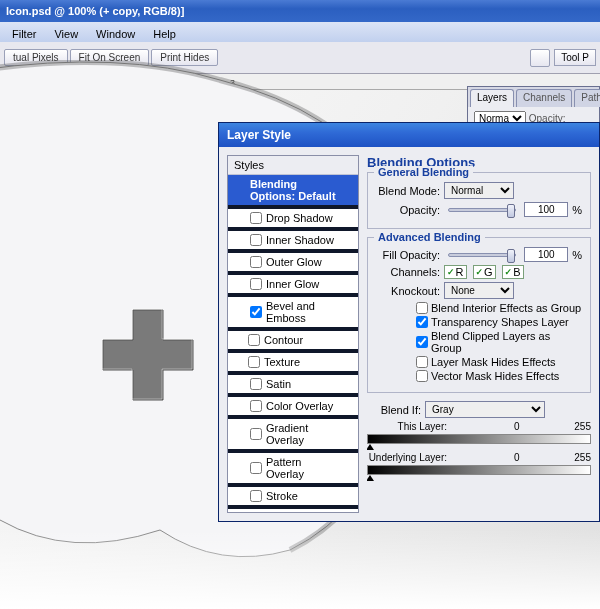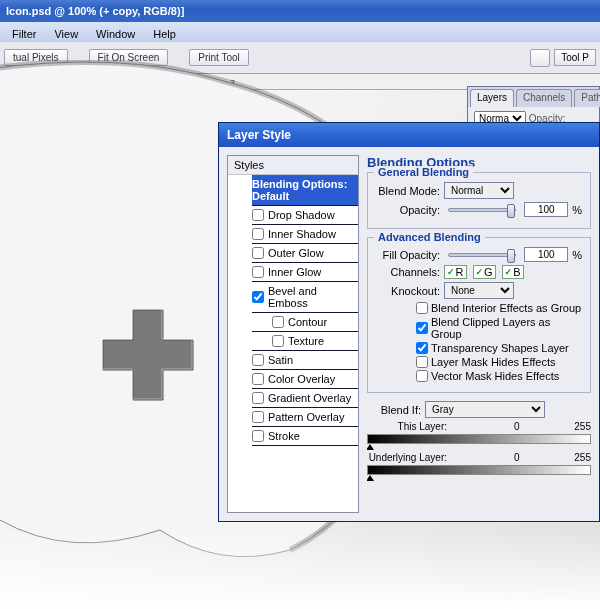--- a/index.html
+++ b/index.html
@@ -3,21 +3,21 @@
   <meta charset="utf-8">
   <style>
     * { box-sizing: border-box; margin: 0; padding: 0; }
     body { font-family: Tahoma, Arial, sans-serif; font-size: 11px; width: 600px; height: 609px; overflow: hidden; background: #fff; position: relative; }
     
     .menubar { height: 20px; background: linear-gradient(#dce4f6, #c1d0ee); display: flex; align-items: flex-end; padding: 0 4px; gap: 2px; }
     .menubar span { padding: 2px 8px; color: #000; }
     
     .title-strip { height: 22px; background: linear-gradient(#4a7bd4, #2b5fc0 40%, #3468c8); color: #fff; display: flex; align-items: center; padding: 0 6px; font-weight: bold; }
     
-    .toolbar { height: 32px; background: #e8e8ef; border-bottom: 1px solid #a0a0b0; display: flex; align-items: center; padding: 0 4px; gap: 21px; justify-content: flex-end; }
+    .toolbar { height: 32px; background: #e8e8ef; border-bottom: 1px solid #a0a0b0; display: flex; align-items: center; padding: 0 4px; gap: 2px; justify-content: flex-end; }
     .tool-btn { border: 1px solid #9aa0b8; background: linear-gradient(#fff,#e6e6f0); padding: 2px 8px; border-radius: 2px; font-size: 10px; color: #333; }
     .tool-right { margin-left: auto; display: flex; align-items: center; gap: 4px; }
     .tool-icon { width: 20px; height: 18px; border: 1px solid #9aa0b8; background: linear-gradient(#fff,#e6e6f0); border-radius: 2px; }
     .tool-p { border: 1px solid #9aa0b8; background: linear-gradient(#fff,#e6e6f0); padding: 2px 6px; font-size: 10px; }
     
     .ruler-h { height: 16px; background: #f0f0f0; border-bottom: 1px solid #aaa; position: relative; overflow: hidden;}
     .ruler-h .lbl { position:absolute; top:4px; font-size:9px; color:#444;}
     
     .canvas-area { position: absolute; top: 90px; left: 0; width: 600px; height: 520px; background: linear-gradient(120deg, #fafafa 0%, #f0f0f0 50%, #e0e0e0 100%); }
     .gamepad-shape { position:absolute; left:-80px; top:-30px; width:520px; height:510px; }
@@ -30,21 +30,21 @@
     .ltab.inactive { background:#d0d4e4; color:#555;}
     .layers-body { padding:4px 6px; font-size:10px; color:#555;}
     .layers-body select { font-size:10px; width:52px;}
     
     .dialog { position:absolute; left:218px; top:122px; width:382px; height:400px; background:#ecedf2; border:1px solid #0a246a;}
     .dialog-title { height:24px; background:linear-gradient(#3d85e0 0%, #2f6ad6 40%, #1e52c4 100%); color:#fff; font-weight:bold; display:flex; align-items:center; padding:0 8px; font-size:12px;}
     .dialog-body { display:flex; padding:8px; gap:8px; height:calc(100% - 24px);justify-content:flex-end;}
     
     .styles-panel { width:132px; border:1px solid #8a8fa8; background:#fff; display:flex; flex-direction:column;}
     .styles-header { background:#ecedf2; padding:3px 6px; border-bottom:1px solid #c0c4d4; font-size:11px;}
-    .style-item { padding:3px 0; display:flex; align-items:center; gap:4px; font-size:11px; border-bottom:1px solid #0f172a;margin-left:24px;}
+    .style-item { padding:3px 22px; display:flex; align-items:center; gap:4px; font-size:11px; border-bottom:4px solid #0f172a;}
     .style-item.selected { background:#2a5bd0; color:#fff; font-weight:bold;}
     .style-item.indent { padding-left:20px;}
     .style-item input[type=checkbox]{ width:12px; height:12px;}
     
     .options-panel { flex:1; font-size:11px; overflow:hidden;}
     .section-title { color:#1840a0; font-weight:bold; margin-bottom:2px; font-size:13px;}
     .fieldset { border:1px solid #b0b4c8; padding:6px 8px 8px; margin-bottom:8px; position:relative;}
     .fieldset .legend { position:absolute; top:-7px; left:6px; background:#ecedf2; padding:0 4px; color:#1840a0; font-weight:bold; font-size:11px;}
     .row { display:flex; align-items:center; gap:4px; margin:3px 0; font-size:11px;}
     .row label { min-width:64px; text-align:right;}
@@ -75,21 +75,21 @@
 <div class="menubar">
   <span>Filter</span>
   <span>View</span>
   <span>Window</span>
   <span>Help</span>
 </div>
 
 <div class="toolbar">
   <div class="tool-btn">tual Pixels</div>
   <div class="tool-btn">Fit On Screen</div>
-  <div class="tool-btn">Print Tool</div>
+  <div class="tool-btn">Print Hides</div>
   <div class="tool-right">
     <div class="tool-icon"></div>
     <div class="tool-p">Tool P</div>
   </div>
 </div>
 
 <div class="ruler-h">
   <span class="lbl" style="left:6px">0</span>
   <span class="lbl" style="left:80px">1</span>
   <span class="lbl" style="left:155px">2</span>
@@ -224,25 +224,25 @@
           <label>Knockout:</label>
           <select style="width:70px"><option>None</option></select>
         </div>
         <div style="padding-left:40px">
           <div class="chk-row">
               <input type="checkbox" style="">
               <span>Blend Interior Effects as Group</span>
             </div>
           <div class="chk-row">
               <input type="checkbox" checked="" style="">
+              <span>Transparency Shapes Layer</span>
+            </div>
+          <div class="chk-row">
+              <input type="checkbox" checked="" style="">
               <span>Blend Clipped Layers as Group</span>
-            </div>
-          <div class="chk-row">
-              <input type="checkbox" checked="" style="">
-              <span>Transparency Shapes Layer</span>
             </div>
           <div class="chk-row">
               <input type="checkbox" style="">
               <span>Layer Mask Hides Effects</span>
             </div>
           <div class="chk-row">
               <input type="checkbox" style="">
               <span>Vector Mask Hides Effects</span>
             </div>
         </div>

